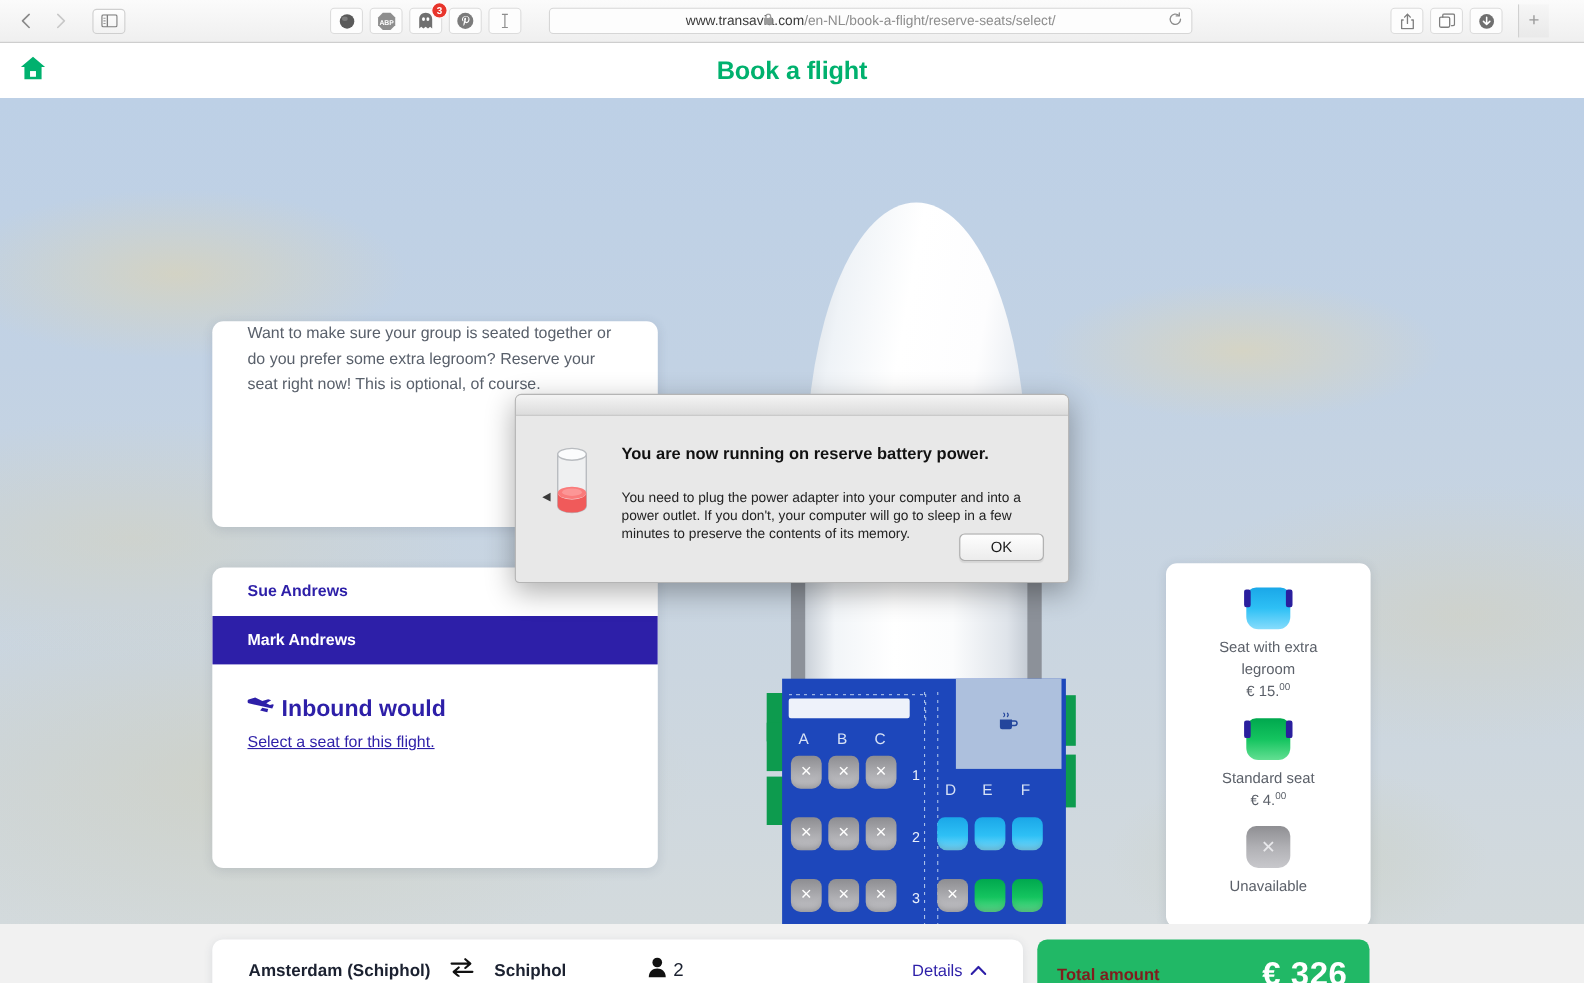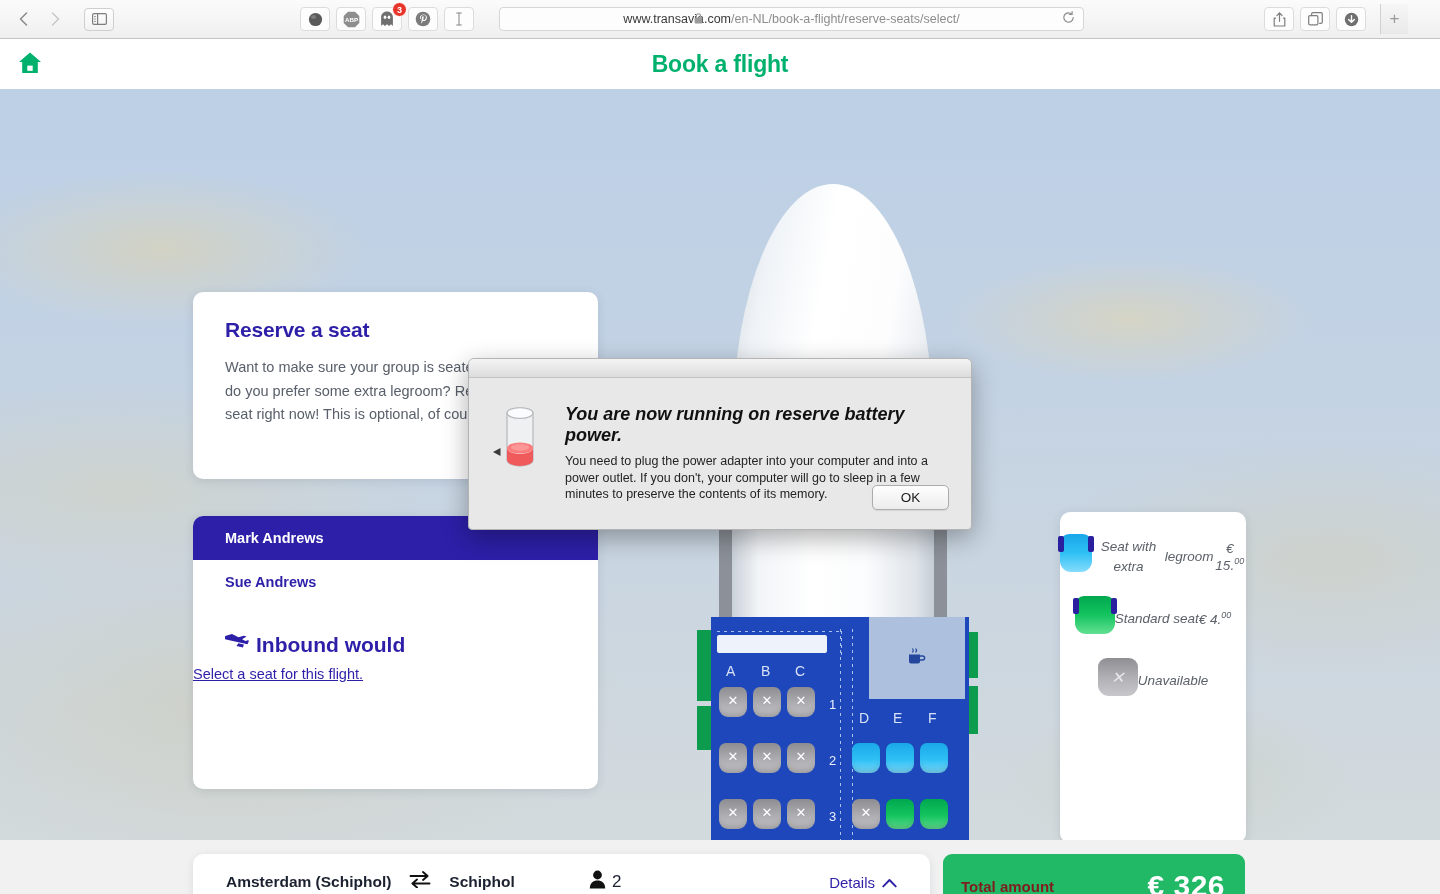--- a/index.html
+++ b/index.html
@@ -238,27 +238,27 @@
     padding-left: 32px;
     font-size: 14.5px; font-weight: bold; color: #2d1fa8;
   }
   .pax-row.selected { background: #2d1fa8; color: #ffffff; }
   .inbound-head {
     display: flex; align-items: center; gap: 7px;
     padding: 27px 0 8px 32px;
     font-size: 21px; font-weight: bold; color: #2d1fa8;
   }
   .inbound-link {
+    padding-left: 32px;
     font-size: 14.5px; color: #2d1fa8; text-decoration: underline;
   }
 
   .legend-item {
-    display: flex; flex-direction: row; align-items: center;
+    display: flex; flex-direction: column; align-items: center;
     text-align: center;
-    font-style: italic;
   }
   .legend-seat {
     width: 40px; height: 38px; border-radius: 9px 9px 11px 11px;
     position: relative; margin-bottom: 7px;
     display: flex; align-items: center; justify-content: center;
   }
   .legend-seat.extra { background: linear-gradient(#1aa7e8, #2ec0f5 50%, #86dcfc); }
   .legend-seat.standard { background: linear-gradient(#00a84e, #14c45f 50%, #63df92); }
   .legend-seat.unavail { background: linear-gradient(#8f8f93, #b0b0b4 50%, #c8c8cc); }
   .legend-seat .arm-l, .legend-seat .arm-r {
@@ -314,21 +314,21 @@
     overflow: hidden;
   }
   .mac-dialog .titlebar {
     height: 19px;
     background: linear-gradient(#f4f4f4, #dcdcdc);
     border-bottom: 1px solid #c3c3c3;
   }
   .dialog-inner { display: flex; padding: 26px 22px 0 22px; }
   .battery-icon { width: 60px; flex: none; position: relative; }
   .dlg-text { flex: 1; padding-left: 14px; }
-  .dlg-title { font-size: 18px; font-weight: bold; color: #111; margin-bottom: 7px; font-style: italic; }
+  .dlg-title { font-size: 15px; font-weight: bold; color: #111; margin-bottom: 23px; }
   .dlg-body { font-size: 12.5px; color: #232323; line-height: 16.5px; }
   .ok-btn {
     position: absolute; right: 22px; bottom: 19px;
     width: 77px; height: 25px;
     background: linear-gradient(#fefefe, #ececec);
     border: 1px solid #acacac; border-radius: 5px;
     display: flex; align-items: center; justify-content: center;
     font-size: 13.5px; color: #1a1a1a;
     box-shadow: 0 1px 1px rgba(0,0,0,0.08);
   }
@@ -523,30 +523,29 @@
       </div>
     <div class="seat unavail" style="left:141px;top:182px">
         <span class="xmark">✕</span>
       </div>
     <div class="seat standard" style="left:175px;top:182px"></div>
     <div class="seat standard" style="left:209px;top:182px"></div>
   </div>
 
 
   <div class="card" id="reserve-card">
-    <div class="card-title" style="padding:26px 0 14px 32px">Reserve a seat</div>
     <div class="card-body" style="padding:0 32px 0 32px">Want to make sure your group is seated together or do you prefer some extra legroom? Reserve your seat right now! This is optional, of course.</div>
   </div>
 
   <div class="card" id="flight-card">
+    <div class="pax-row">
+      <span>Sue Andrews</span>
+    </div>
     <div class="pax-row selected">
       <span>Mark Andrews</span>
-    </div>
-    <div class="pax-row">
-      <span>Sue Andrews</span>
     </div>
     <div class="inbound-head">
       <span>
         <svg width="24" height="22" viewBox="0 0 24 22">
             <path d="M22.5 13.2 L1 8.4 a1.9 1.9 0 0 1 0-3.6 L7 3.1 L13.5 6.2 L18.8 4.7 L21.6 5.6 L17.1 8.3 L20.4 9.9 L22.9 9.2 L24 9.7 Z" fill="#2d1fa8"></path>
             <path d="M18 16.6 L11.5 15 L13.4 12.3 L18.8 13.6 Z" fill="#2d1fa8"></path>
           </svg>
       </span>
       <span>Inbound would</span>
     </div>

